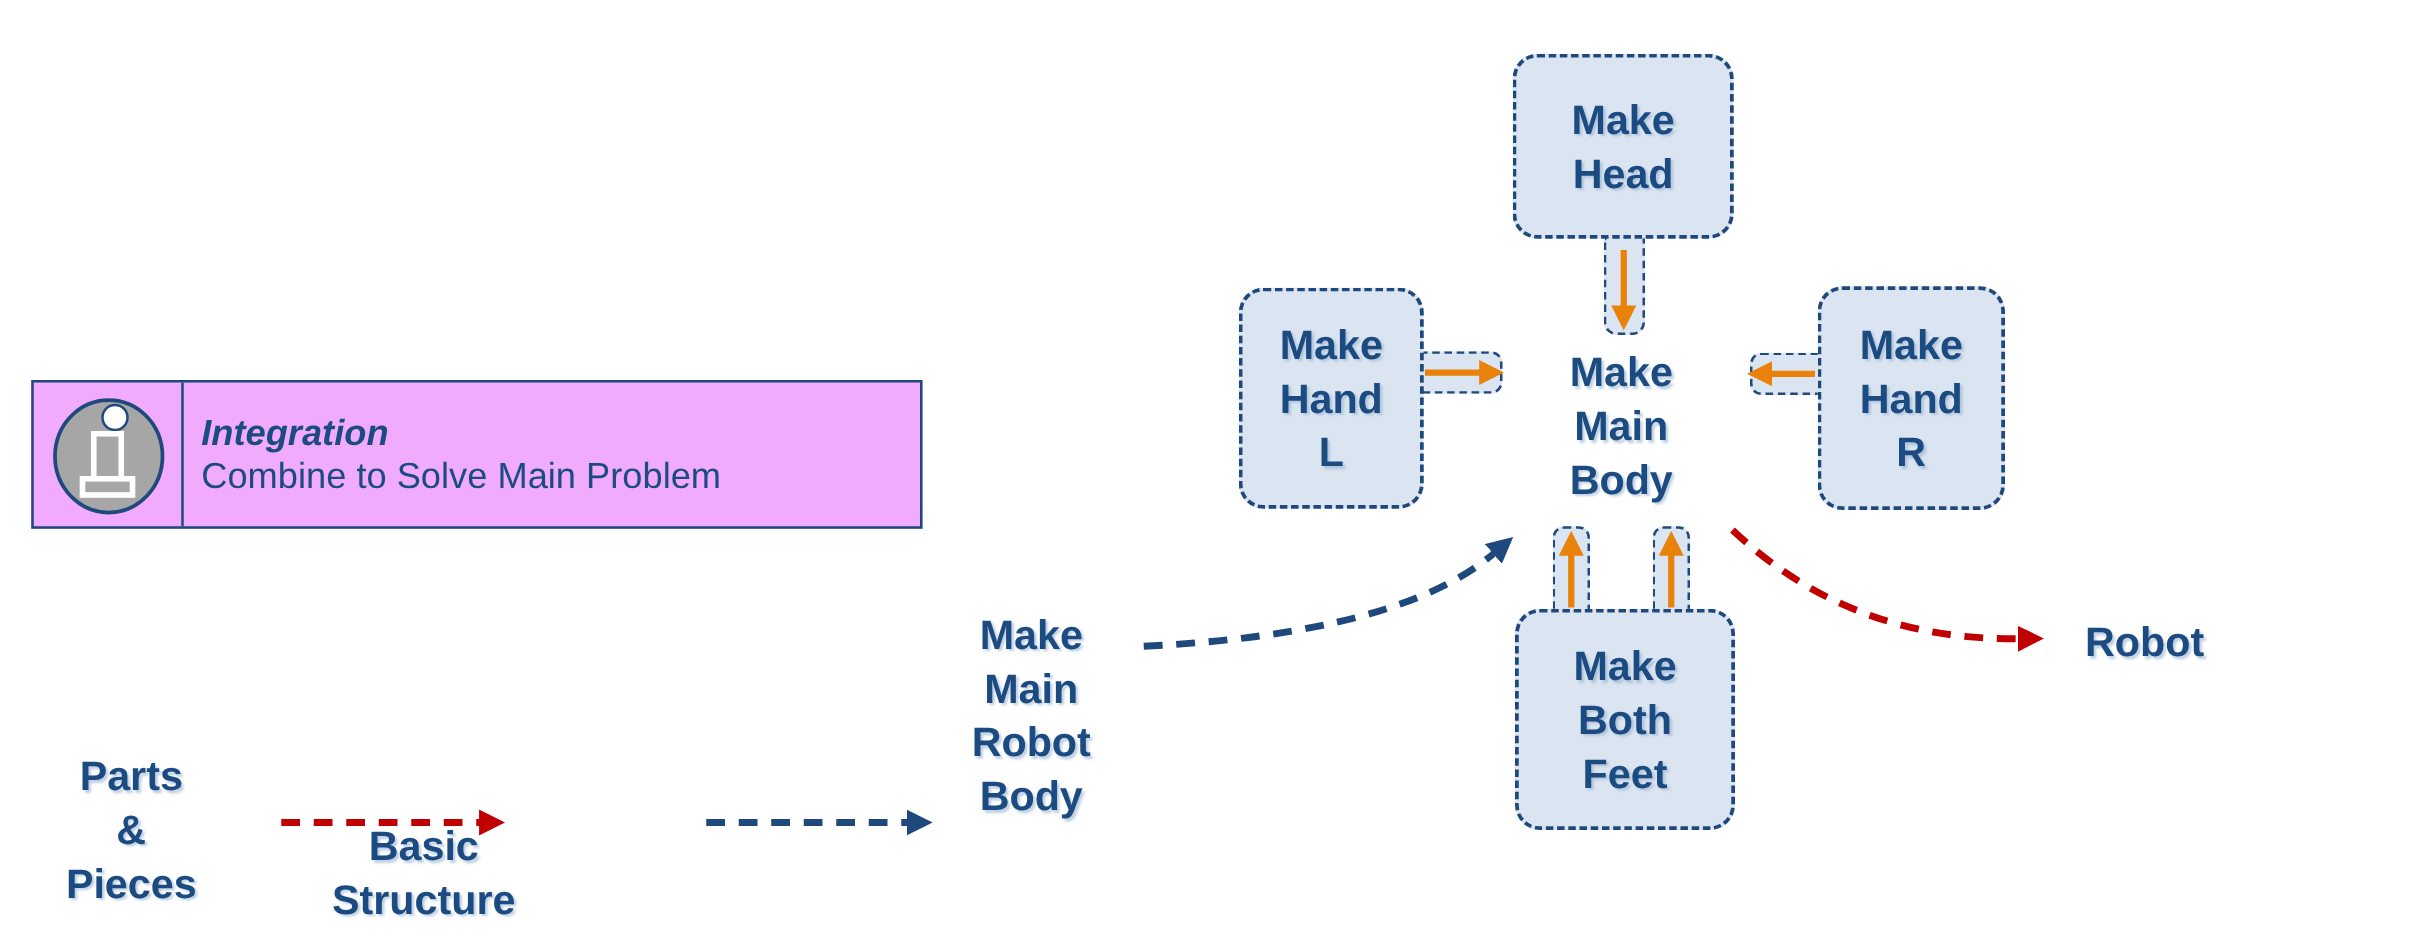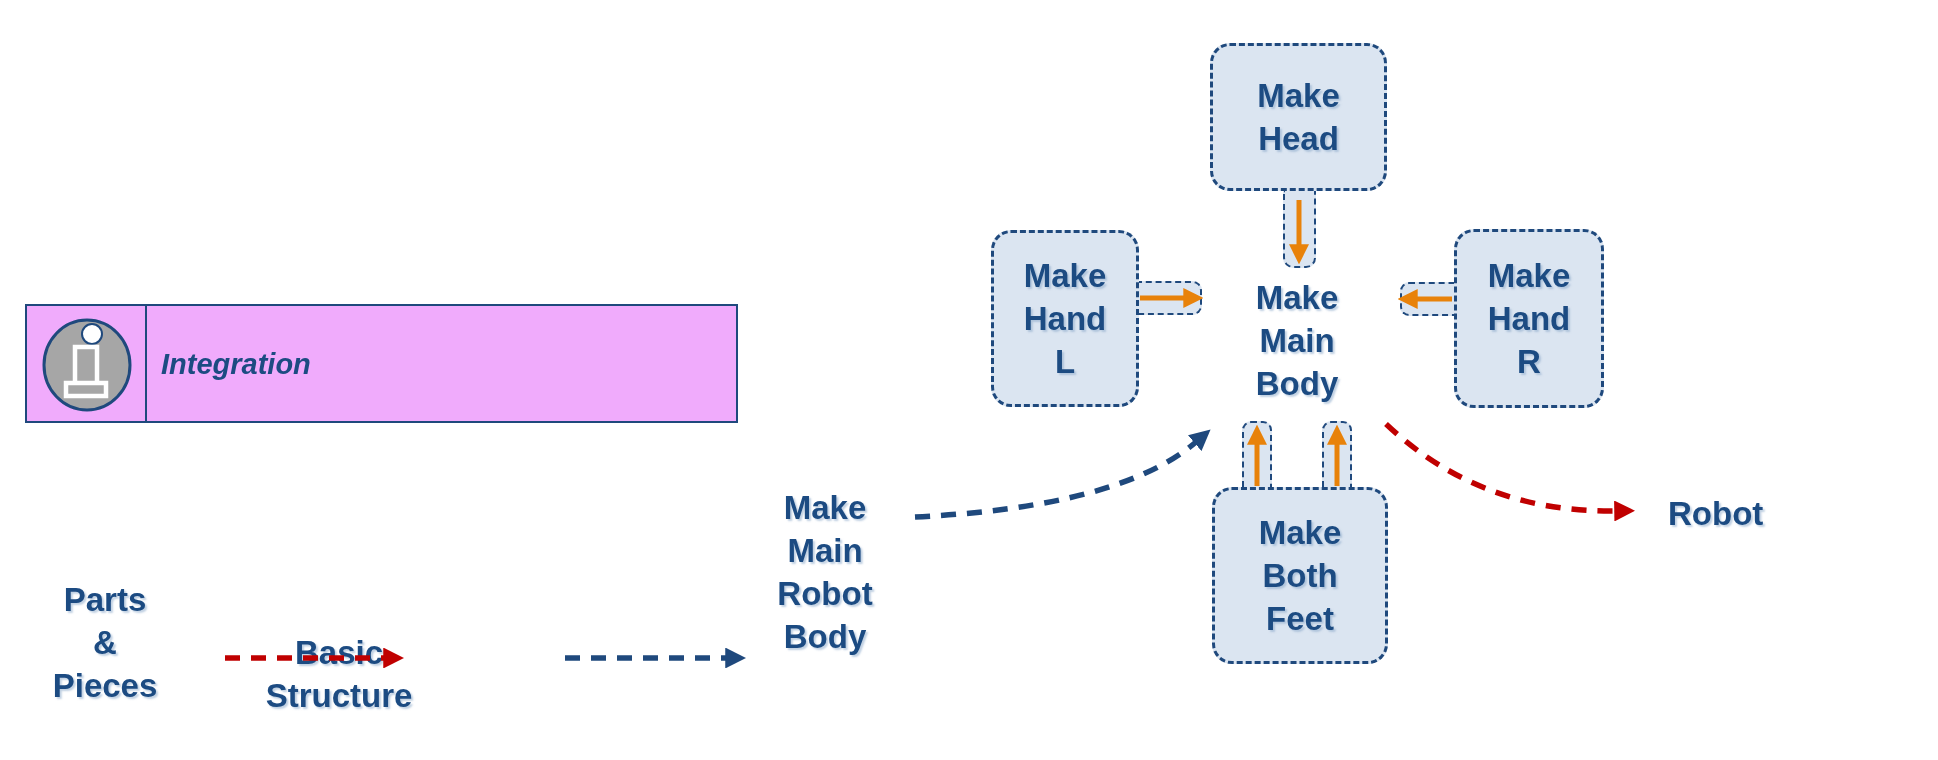--- a/index.html
+++ b/index.html
@@ -80,27 +80,28 @@
     <div class="info-icon-cell">
       <svg width="96" height="100" viewBox="0 0 96 100">
         <ellipse cx="49" cy="51" rx="43" ry="45" fill="#A6A6A6" stroke="#1F497D" stroke-width="3"></ellipse>
         <circle cx="54" cy="20" r="10" fill="#ffffff" stroke="#1F497D" stroke-width="2"></circle>
         <rect x="37" y="33" width="22" height="42" fill="#A6A6A6" stroke="#ffffff" stroke-width="4.5"></rect>
         <rect x="28" y="69" width="40" height="13" fill="#A6A6A6" stroke="#ffffff" stroke-width="4.5"></rect>
       </svg>
     </div>
     <div class="info-text-cell">
       <div class="info-title">Integration</div>
+      <div class="info-sub">Combine to Solve Main Problem</div>
     </div>
   </div>
 
-  <div class="lbl" style="left:15px;top:578px;width:180px;">Parts
+  <div class="lbl" style="left:15px;top:599px;width:180px;">Parts
 &amp;
 Pieces</div>
-  <div class="lbl" style="left:239px;top:631px;width:200px;">Basic
+  <div class="lbl" style="left:239px;top:655px;width:200px;">Basic
 Structure</div>
   <div class="lbl" style="left:735px;top:486px;width:180px;">Make
 Main
 Robot
 Body</div>
   <div class="lbl" style="left:1668px;top:492px;width:160px;text-align:left;">Robot</div>
 
   <svg class="overlay" width="1938" height="760" viewBox="0 0 1938 760">
     <defs>
       <marker id="ahOrange" viewBox="0 0 12 12" refX="1" refY="6" markerWidth="4" markerHeight="4" orient="auto" markerUnits="strokeWidth">

